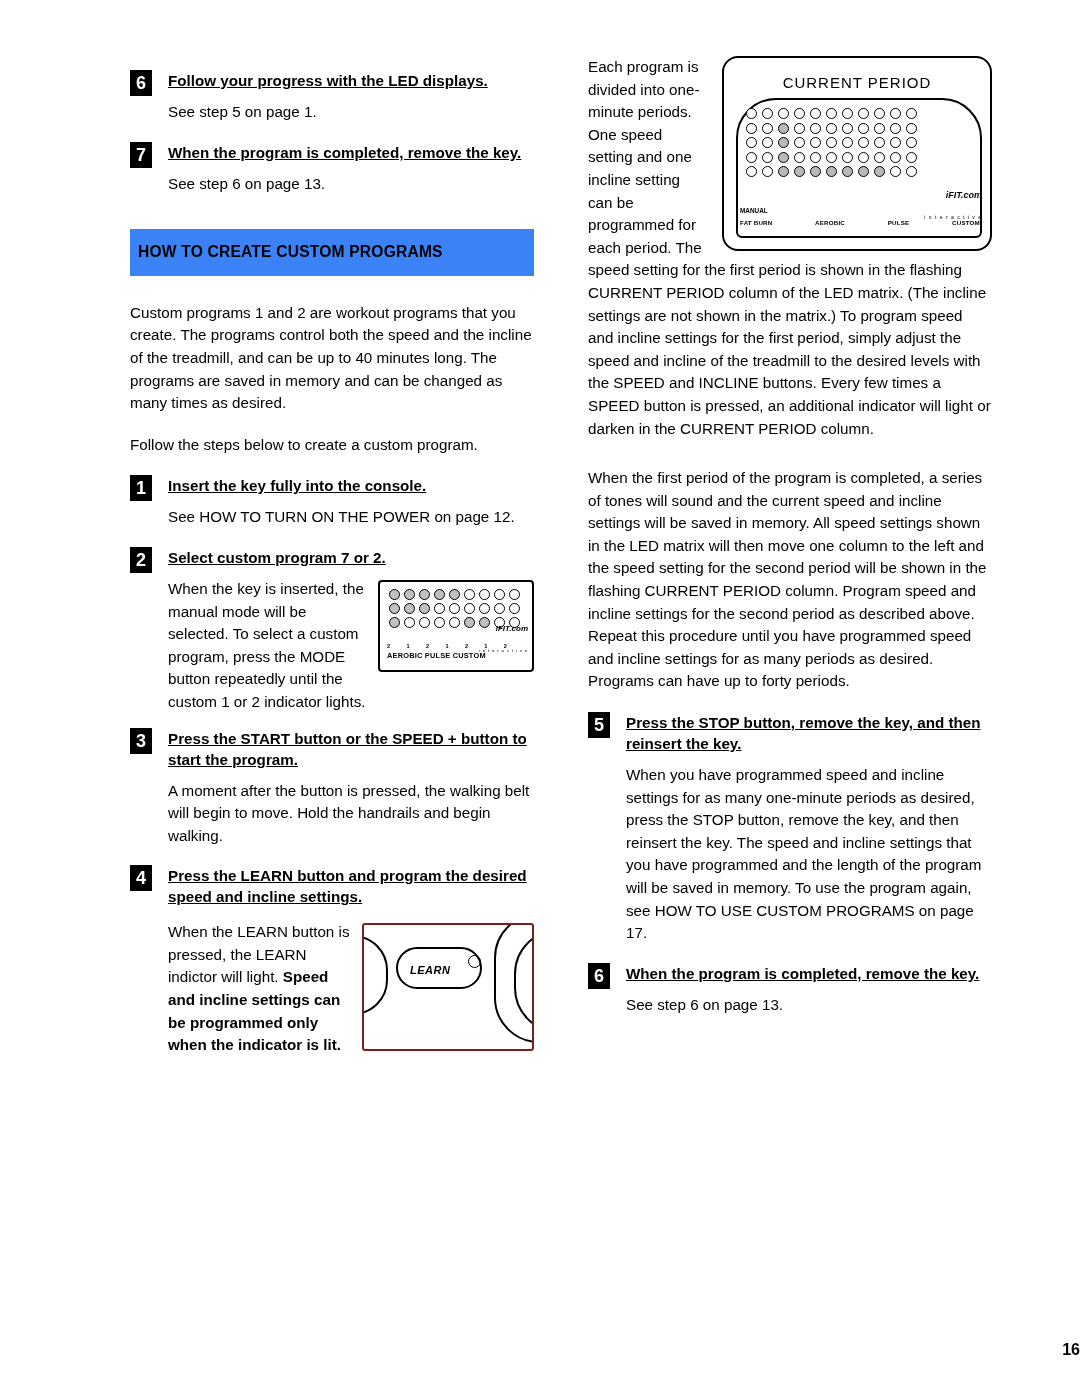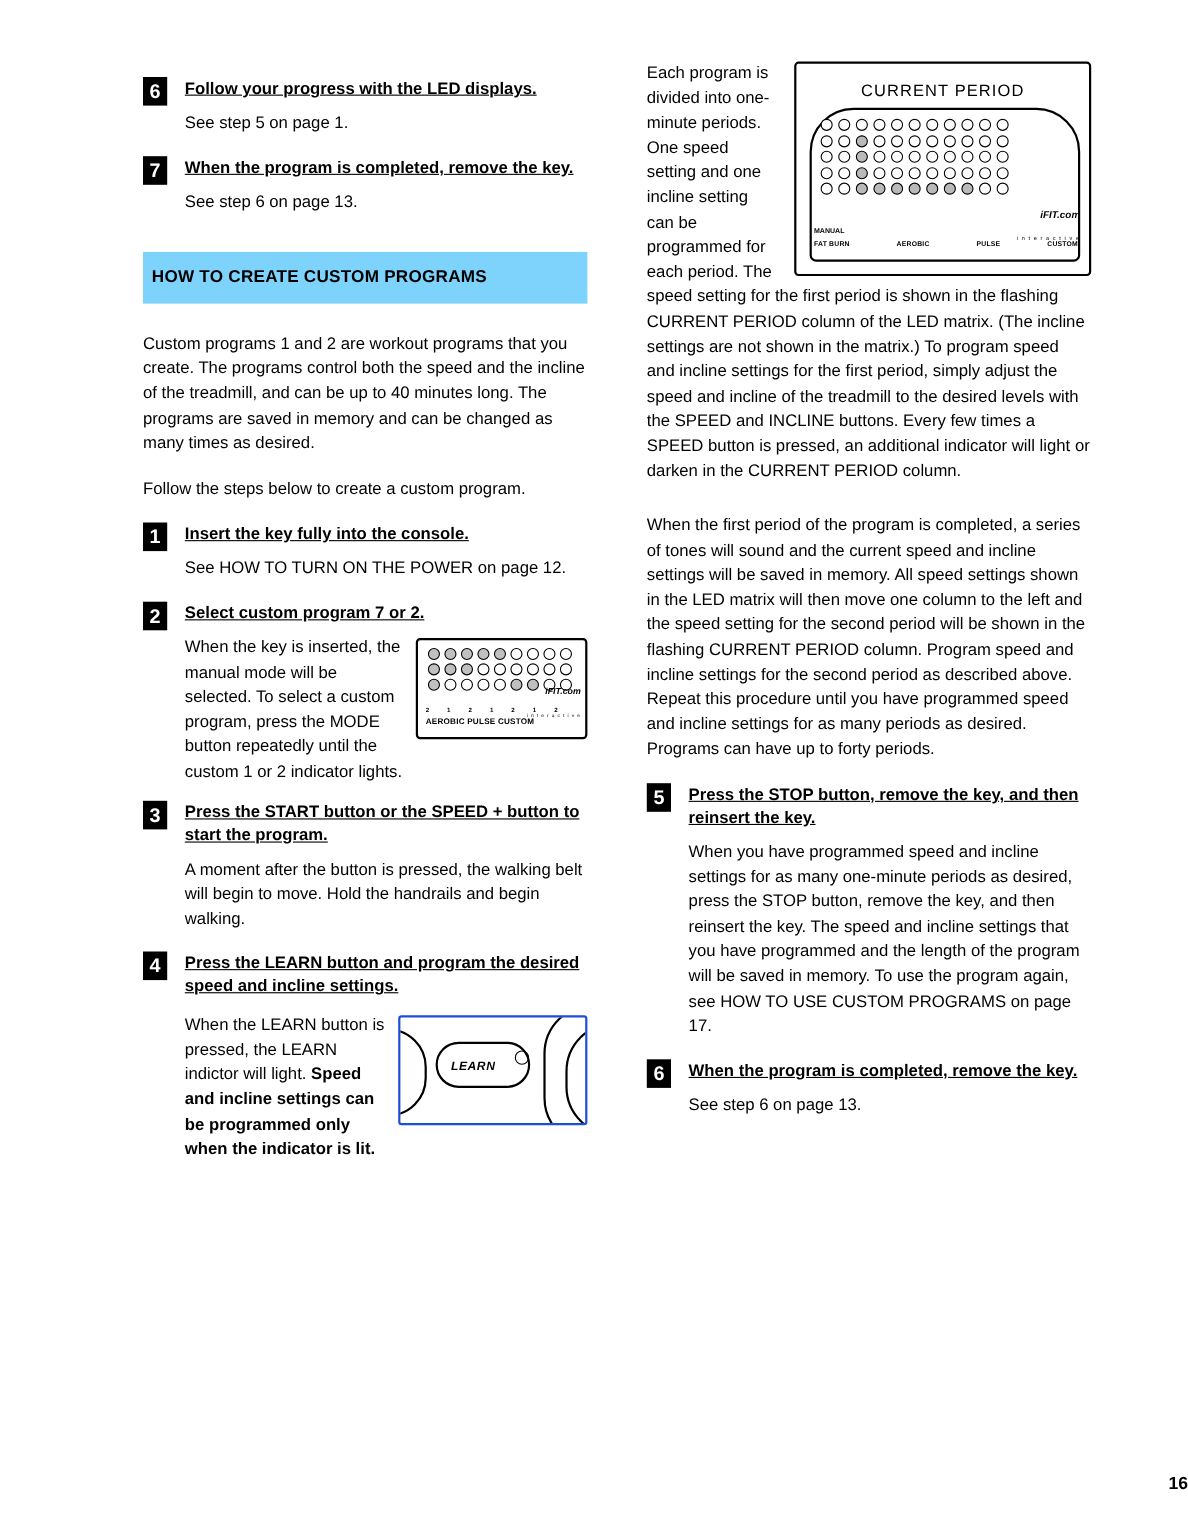--- a/index.html
+++ b/index.html
@@ -62,21 +62,21 @@
     display: block;
     text-decoration: underline;
   }
   .sub {
     margin-left: 38px;
     margin-bottom: 18px;
     margin-top: 10px;
   }
 
   .section-head {
-    background: #7dd3fc;
+    background: #3b82f6;
     font-weight: bold;
     font-size: 15.6px;
     letter-spacing: 0.2px;
     padding: 12px 10px 12px 8px;
     margin-top: 34px;
     margin-bottom: 26px;
   }
 
   .body-text { font-size: 15.2px; line-height: 22.6px; }
 
@@ -96,21 +96,21 @@
     font-weight: bold;
     font-size: 16px;
   }
 
   
   .cp-panel {
     position: relative;
     width: 270px;
     height: 195px;
     border: 2px solid #000;
-    border-radius: 4px;
+    border-radius: 16px;
     background: #fff;
     box-sizing: border-box;
   }
   .cp-title {
     text-align: center;
     font-size: 15px;
     letter-spacing: 1px;
     padding-top: 14px;
   }
   .cp-arc {
@@ -221,22 +221,22 @@
     bottom: 7px;
     text-align: right;
   }
   .led-ifit .big { font-size: 8px; font-weight: bold; font-style: italic; }
   .led-ifit .small { font-size: 4.4px; letter-spacing: 0.8px; }
 
   
   .learn-panel {
     position: relative;
     width: 172px;
-    height: 100px;
-    border: 2px solid #1d4ed8;
+    height: 128px;
+    border: 2px solid #7f1d1d;
     border-radius: 3px;
     background: #fff;
     box-sizing: border-box;
     overflow: hidden;
   }
   .learn-oval {
     position: absolute;
     left: 32px;
     top: 22px;
     width: 86px;

